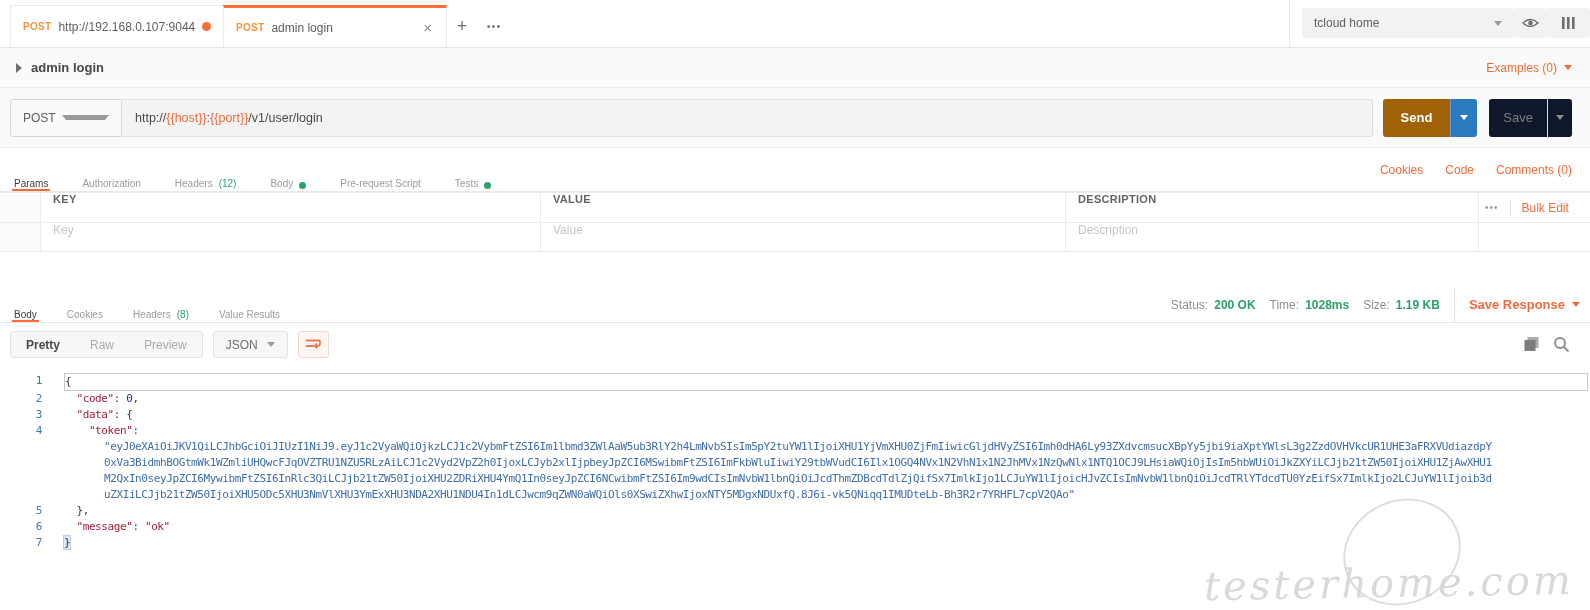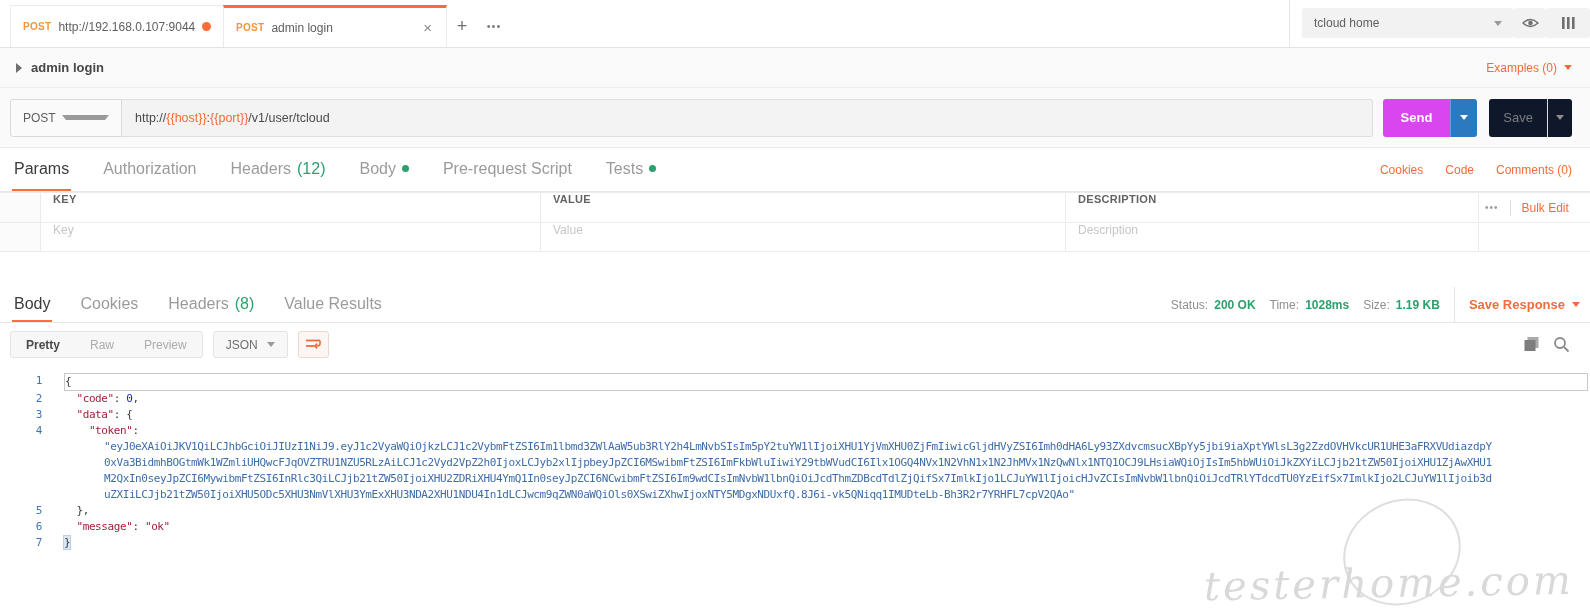--- a/index.html
+++ b/index.html
@@ -46,33 +46,33 @@
              display:flex; align-items:center; padding:0 18px 0 10px; gap:0; }
   .method-select { width:112px; height:38px; background:#fafafa; border:1px solid #d9d9d9;
                    border-radius:3px 0 0 3px; display:flex; align-items:center; padding:0 12px;
                    font-size:12px; color:#5e5e5e; cursor:pointer; }
   .method-select span { flex:1; }
   .url-input { flex:1; height:38px; background:#f3f3f3; border:1px solid #dedede; border-left:none;
                border-radius:0 3px 3px 0; display:flex; align-items:center; padding:0 13px;
                font-size:12.5px; color:#4a4a4a; margin-right:10px; cursor:text; white-space:pre; }
   .url-var { color:#f26b3a; }
   .send-btn { height:38px; display:flex; border-radius:3px; overflow:hidden; cursor:pointer; margin-right:12px; }
-  .send-main { background:#d946ef; color:#fff; font-size:13px; font-weight:bold;
+  .send-main { background:#a16207; color:#fff; font-size:13px; font-weight:bold;
                display:flex; align-items:center; padding:0 18px; }
   .send-caret { background:#2b7abf; border-left:1px solid rgba(255,255,255,.28); width:27px;
                 display:flex; align-items:center; justify-content:center; color:#fff; }
   .save-btn { height:38px; display:flex; border-radius:3px; overflow:hidden; background:#0f172a; cursor:pointer; }
   .save-main { color:#7d7d7d; font-size:13px; display:flex; align-items:center; padding:0 14px; }
   .save-caret { border-left:1px solid #dcdcdc; width:25px; display:flex; align-items:center;
                 justify-content:center; color:#8d8d8d; }
   
   .req-tabs { height:44px; background:#fff; border-bottom:1px solid #e8e8e8;
               display:flex; align-items:stretch; padding:0 18px 0 12px; }
-  .rtab { display:flex; align-items:center; gap:6px; padding:0 2px; margin-right:30px;
-          font-size:16px; color:#9b9b9b; cursor:pointer; border-bottom:2px solid transparent; }
+  .rtab { display:flex; align-items:flex-end; gap:6px; padding:0 2px; margin-right:30px;
+          font-size:10px; color:#9b9b9b; cursor:pointer; border-bottom:2px solid transparent; }
   .rtab.active { color:#3c3c3c; border-bottom:2px solid #ff6c37; }
   .count-green { color:#2ba16c; }
   .dot-green { width:7px; height:7px; border-radius:50%; background:#2ba16c; display:inline-block; }
   .req-tabs .spacer, .resp-tabs .spacer { flex:1; }
   .orange-link { color:#f26b3a; font-size:12px; margin-left:22px; display:flex; align-items:center; cursor:pointer; white-space:nowrap; }
   
   .params-area { background:#fff; height:95px; }
   .params-label { font-size:12px; color:#8a8a8a; padding:9px 0 7px 16px; }
   .ptable { width:100%; }
   .prow { display:flex; height:30px; border-top:1px solid #ebebeb; align-items:stretch; }
@@ -179,21 +179,21 @@
     <span>Examples (0)</span>
     <span class="caret"></span>
   </span>
 </div>
 
 <div class="url-row">
   <div class="method-select">
     <span>POST</span>
     <span class="caret gray"></span>
   </div>
-  <div class="url-input"><span>http://</span><span class="url-var">{{host}}</span><span>:</span><span class="url-var">{{port}}</span><span>/v1/user/tcloud</span></div>
+  <div class="url-input"><span>http://</span><span class="url-var">{{host}}</span><span>:</span><span class="url-var">{{port}}</span><span>/v1/user/login</span></div>
   <div class="send-btn">
     <div class="send-main">Send</div>
     <div class="send-caret">
       <span class="caret"></span>
     </div>
   </div>
   <div class="save-btn">
     <div class="save-main">Save</div>
     <div class="save-caret">
       <span class="caret"></span>

